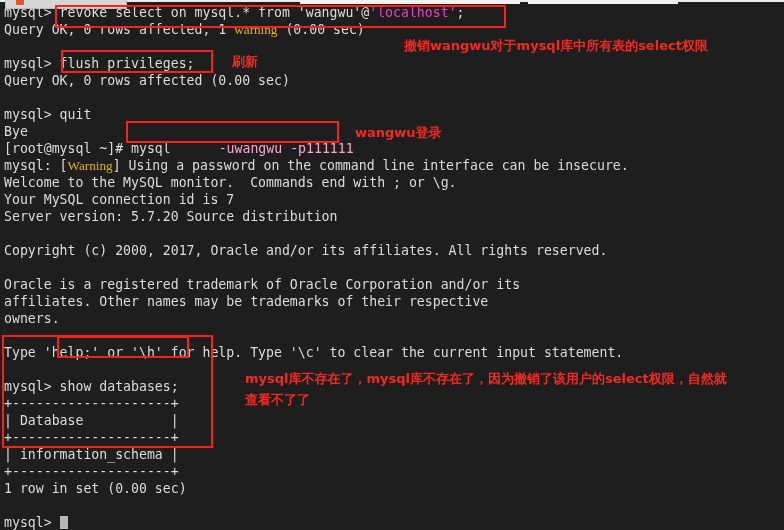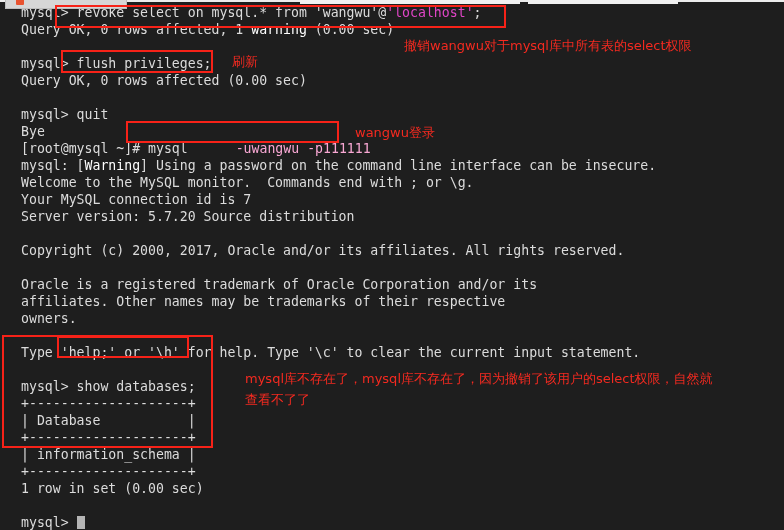--- a/index.html
+++ b/index.html
@@ -62,33 +62,33 @@
     background: #f1f1f1;
     border-radius: 8px 8px 0 0;
   }
 
   
   #term {
     position: absolute;
     left: 0;
     top: 4px;
     width: 784px;
-    padding: 0 21px;
+    padding: 0 4px;
     box-sizing: border-box;
     font-size: 13.2px;
     line-height: 17px;
     color: #d8d8d8;
     white-space: pre;
     letter-spacing: 0px;
   }
   .ln { height: 17px; white-space: pre; }
   .c-white   { color: #dcdcdc; }
   .c-cyan    { color: #f9a8d4; margin-left: 40px; }
   .c-magenta { color: #e045c6; }
-  .c-yellow  { color: #ffffff; }
+  .c-yellow  { color: #eab308; font-family: Liberation Serif, serif; }
 
   
   .cursor {
     display: inline-block;
     width: 8px;
     height: 13px;
     background: #b5b5b5;
     vertical-align: -2px;
   }
 
@@ -101,21 +101,21 @@
   }
 
   
   .rnote {
     position: absolute;
     color: #f42a20;
     font-family: "DejaVu Sans", "Liberation Sans", sans-serif;
     font-size: 13px;
     line-height: 19px;
     white-space: pre;
-    font-weight: 400;
+    font-weight: 700;
   }
 
   
   #watermark {
     position: absolute;
     right: 12px;
     bottom: 7px;
     color: #8e8e8e;
     font-family: "DejaVu Sans", "Liberation Sans", sans-serif;
     font-size: 14px;

